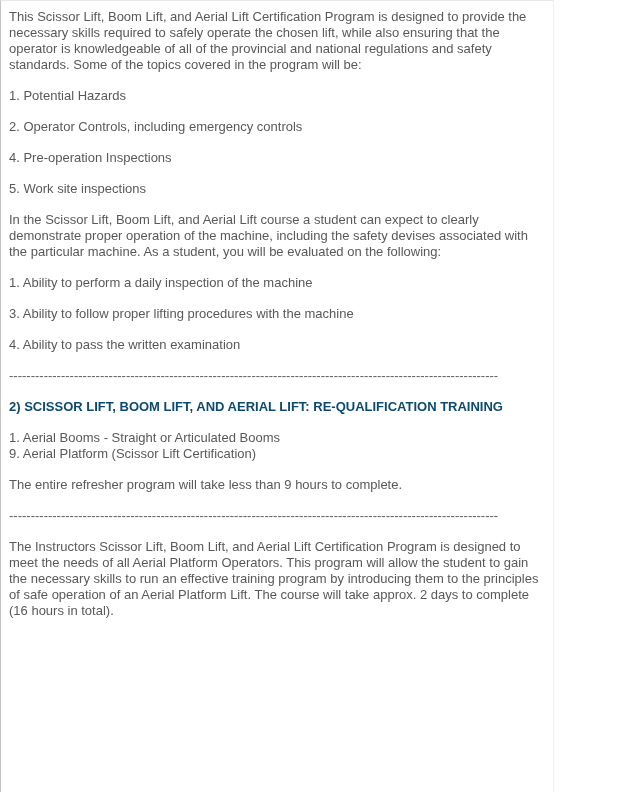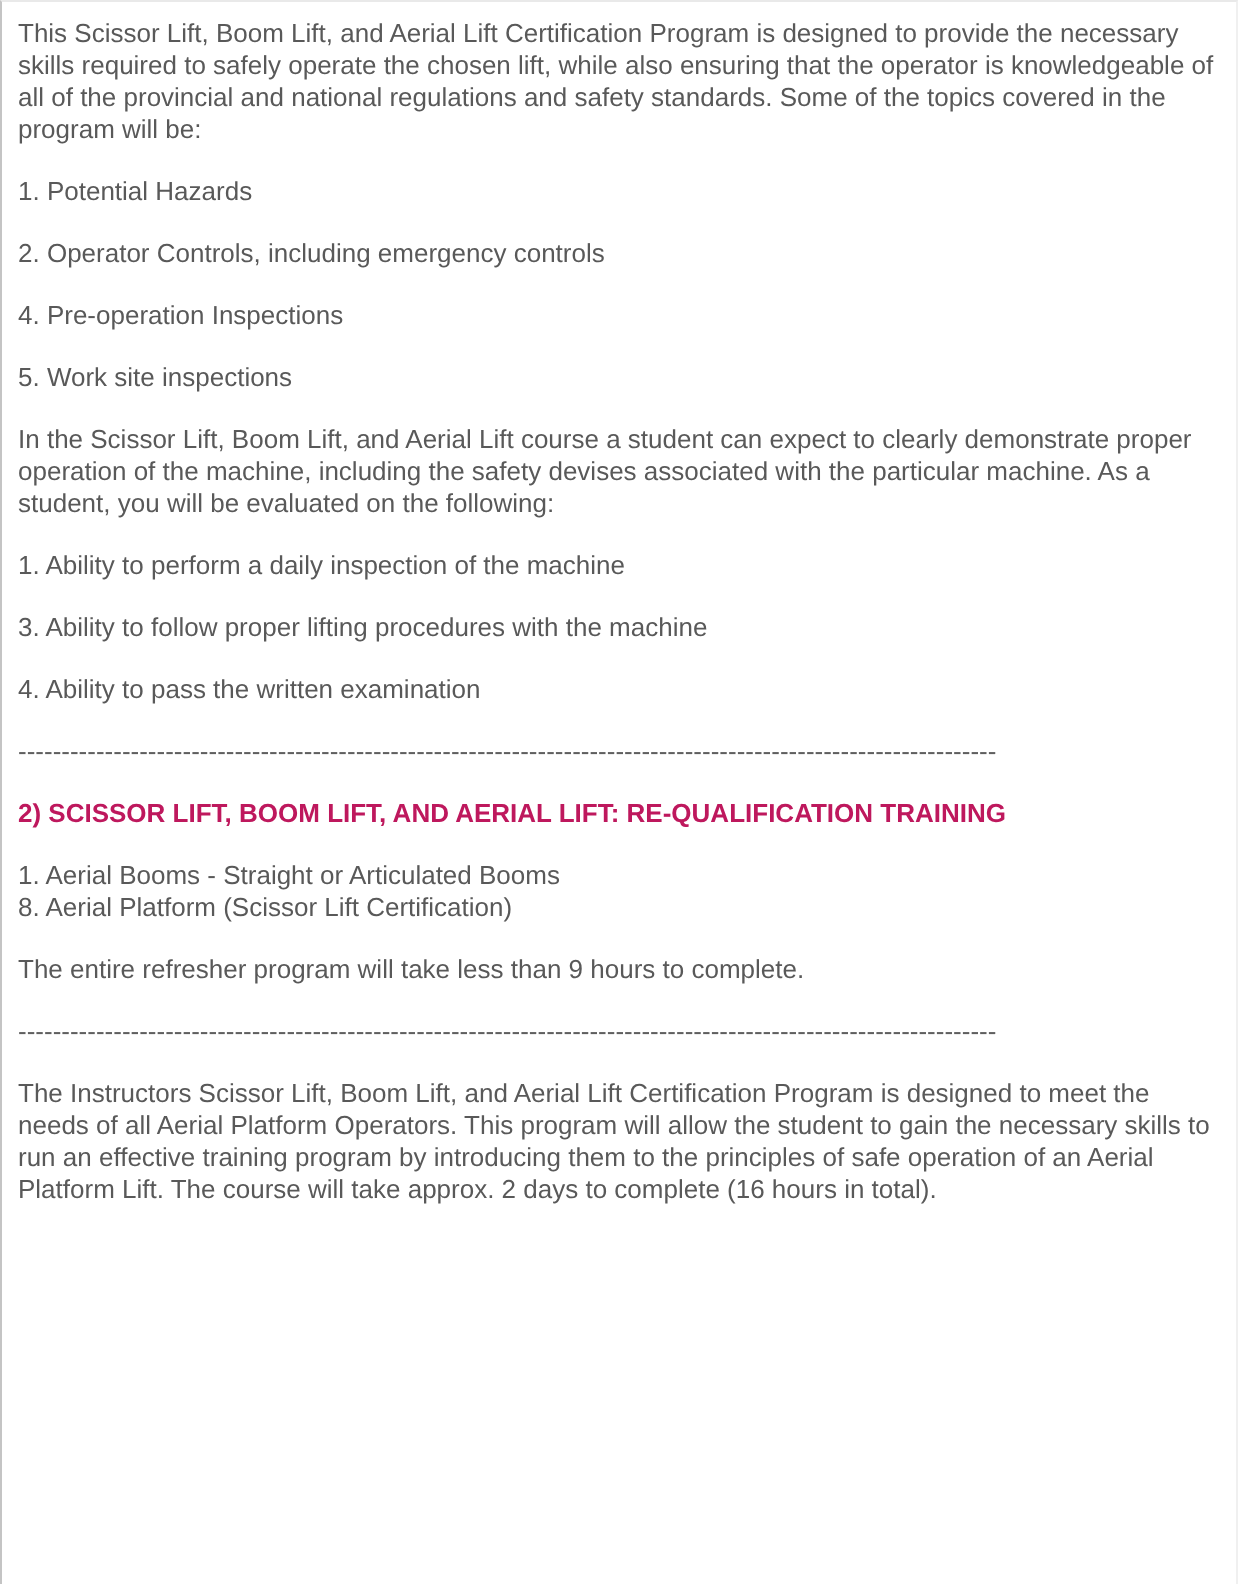--- a/index.html
+++ b/index.html
@@ -7,42 +7,42 @@
     padding: 0;
     background: #ffffff;
   }
   body {
     width: 619px;
     height: 792px;
     overflow: hidden;
   }
   .doc {
     box-sizing: border-box;
-    width: 619px;
+    width: 554px;
     min-height: 792px;
     background: #ffffff;
     border-top: 1px solid #e9e9e9;
     border-right: 1px solid #f0f0f0;
     border-left: 1px solid #c4c4c4;
     padding: 2px 8px 0 8px;
     font-family: "Liberation Sans", sans-serif;
     font-size: 13px;
     line-height: 16px;
     color: #595959;
   }
   .doc p {
     margin: 15px 0;
   }
   .doc p:first-child {
     margin-top: 6px;
   }
   .heading {
     display: block;
     font-weight: bold;
-    color: #be185d;
+    color: #0c4a6e;
   }
   .line {
     display: block;
   }
   .divider {
     white-space: nowrap;
     overflow: hidden;
     color: #5f5f5f;
   }
 </style>
@@ -66,21 +66,21 @@
 
 
   <p class="divider">-----------------------------------------------------------------------------------------------------------------</p>
 
   <p>
     <span class="heading">2) SCISSOR LIFT, BOOM LIFT, AND AERIAL LIFT: RE-QUALIFICATION TRAINING</span>
   </p>
 
   <p>
     <span class="line">1. Aerial Booms - Straight or Articulated Booms</span>
-    <span class="line">8. Aerial Platform (Scissor Lift Certification)</span>
+    <span class="line">9. Aerial Platform (Scissor Lift Certification)</span>
   </p>
 
   <p>The entire refresher program will take less than 9 hours to complete.</p>
 
   <p class="divider">-----------------------------------------------------------------------------------------------------------------</p>
 
   <p>
     <span class="line">The Instructors Scissor Lift, Boom Lift, and Aerial Lift Certification Program is designed to meet the needs of all Aerial Platform Operators. This program will allow the student to gain the necessary skills to run an effective training program by introducing them to the principles of safe operation of an Aerial Platform Lift. The course will take approx. 2 days to complete (16 hours in total).</span>
   </p>
 

